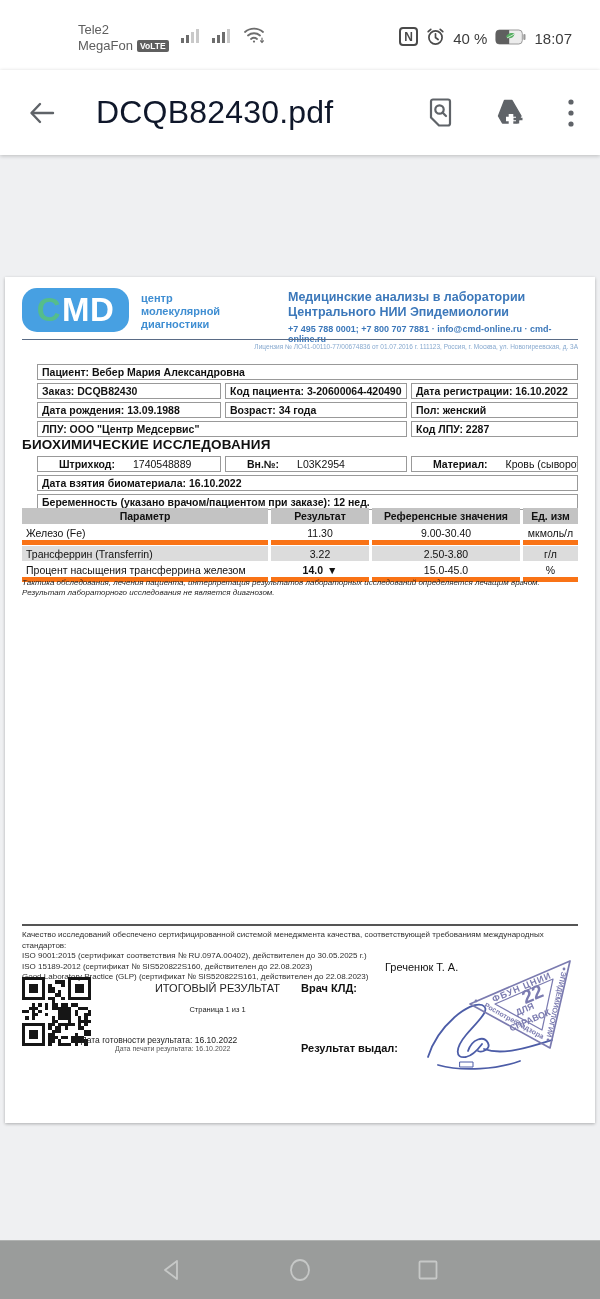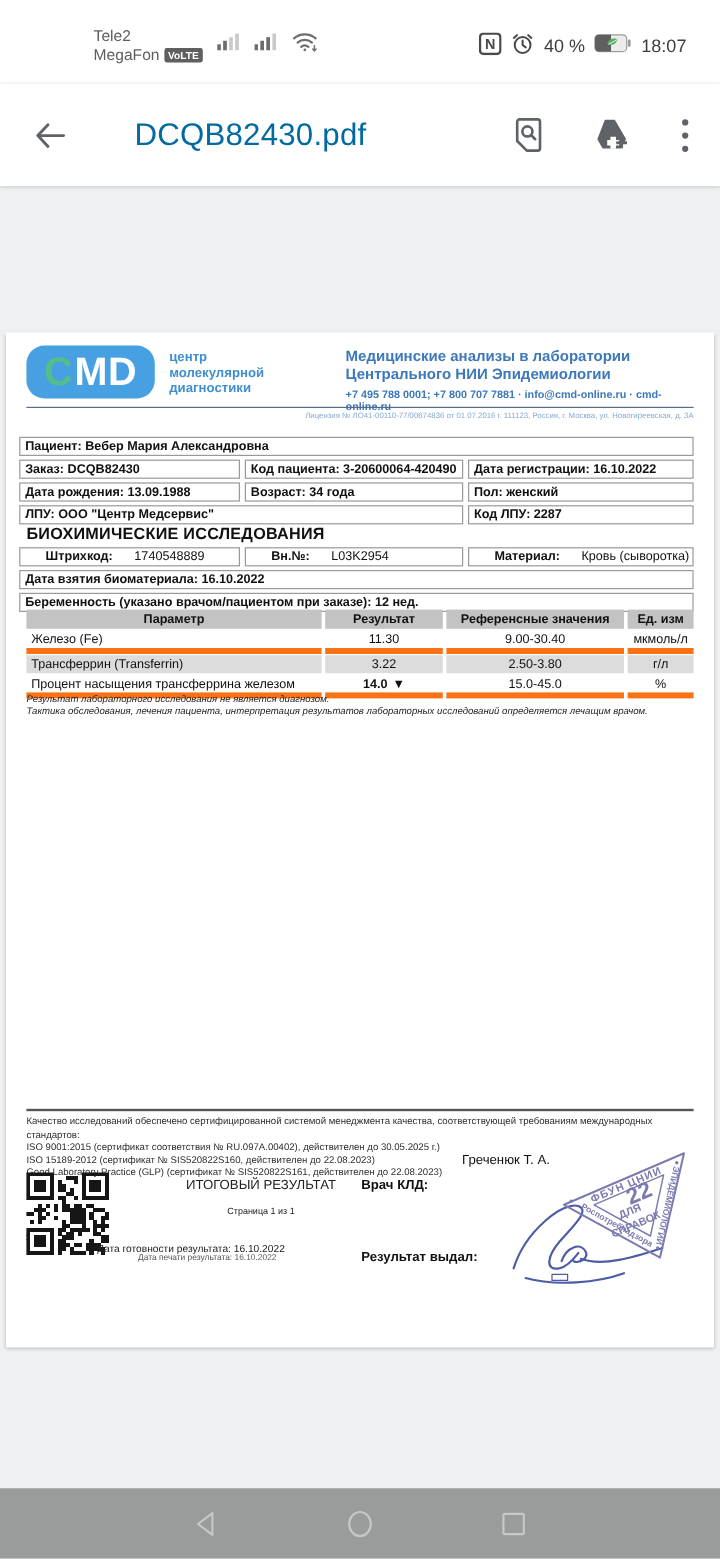--- a/index.html
+++ b/index.html
@@ -12,21 +12,21 @@
   .sb-left { display:flex; align-items:center; gap:12px; }
   .carriers { color:#5e5e5e; font-size:13px; line-height:16px; }
   .carrier-row2 { display:flex; align-items:center; gap:4px; }
   .volte { background:#5f5f5f; color:#fff; font-size:8.5px; font-weight:bold; border-radius:2px; padding:1px 3px; line-height:10px; }
   .sb-ic { margin-bottom:2px; }
   .sb-right { display:flex; align-items:center; gap:8px; color:#3d3d3d; font-size:15px; }
 
   
   .toolbar { position:absolute; top:70px; left:0; right:0; height:85px; background:#fff; z-index:3;
     display:flex; align-items:center; padding:0 25px 0 28px; box-shadow:0 1px 4px rgba(0,0,0,.22); }
-  .tb-title { font-size:26px; color:#0369a1; margin-left:56px; letter-spacing:.2px; }
+  .tb-title { font-size:32px; color:#0f172a; margin-left:40px; letter-spacing:.2px; }
   .tb-actions { display:flex; align-items:center; gap:42px; margin-left:auto; }
   .icon-btn { background:none; border:none; padding:0; cursor:pointer; display:flex; align-items:center; justify-content:center; }
 
   
   .content { position:absolute; top:155px; bottom:59px; left:0; right:0; background:#eff0f2; }
   .pdf-page { position:absolute; top:122px; left:5px; right:5px; height:846px; background:#fff;
     box-shadow:0 1px 3px rgba(0,0,0,.28); color:#111; }
 
   
   .cmd-logo { position:absolute; top:11px; left:17px; width:107px; height:44px; background:#47a0e2;
@@ -34,21 +34,21 @@
     font-weight:bold; font-size:33px; color:#fff; letter-spacing:.5px; }
   .cmd-logo .c { color:#55bd8b; margin-right:1px; }
   .logo-tagline { position:absolute; top:15px; left:136px; font-size:11px; font-weight:bold; color:#3f8ed2; line-height:13px; }
   .hdr-right { position:absolute; top:13px; left:283px; width:300px; }
   .hdr-bold { font-size:12.5px; font-weight:bold; color:#3c78ba; line-height:15px; }
   .hdr-contacts { margin-top:4px; font-size:9px; font-weight:bold; color:#3c78ba; }
   .hdr-rule { position:absolute; top:62px; left:17px; right:17px; border-top:1px solid #5a6b85; }
   .hdr-license { position:absolute; top:66px; right:17px; font-size:6.5px; color:#87a9cf; }
 
   
-  .pgrid { position:absolute; left:11px; right:17px; display:grid;
+  .pgrid { position:absolute; left:32px; right:17px; display:grid;
     grid-template-columns:184px 182px 1fr; gap:3px 4px; font-size:10.5px; }
   .pgrid .cell { border:1px solid #999; background:#fff; padding:1px 4px; white-space:nowrap; overflow:hidden; font-weight:bold; }
   .span3 { grid-column:1 / -1; } .span2 { grid-column:span 2; }
   .kv { display:flex; }
   .kv .k { font-weight:bold; margin-right:18px;padding-left:17px; }
   .kv .v { font-weight:normal; }
   .patient-grid { top:87px; }
   .bio-grid { top:179px; }
 
   .section-title { position:absolute; top:160px; left:17px; font-size:13.5px; font-weight:bold; letter-spacing:.2px; }
@@ -265,22 +265,22 @@
       <div class="c alt">2.50-3.80</div>
       <div class="c alt">г/л</div>
 
       <div class="c param">Процент насыщения трансферрина железом</div>
       <div class="c bold"><span>14.0</span><span class="flag">▼</span></div>
       <div class="c">15.0-45.0</div>
       <div class="c">%</div>
     </div>
 
     <div class="disclaimer">
+      <div>Тактика обследования, лечения пациента, интерпретация результатов лабораторных исследований определяется лечащим врачом.</div>
       <div>Результат лабораторного исследования не является диагнозом.</div>
-      <div>Тактика обследования, лечения пациента, интерпретация результатов лабораторных исследований определяется лечащим врачом.</div>
     </div>
 
     <div class="cert-rule"></div>
     <div class="cert-text">
       <div>Качество исследований обеспечено сертифицированной системой менеджмента качества, соответствующей требованиям международных стандартов:</div>
       <div>ISO 9001:2015 (сертификат соответствия № RU.097A.00402), действителен до 30.05.2025 г.)</div>
       <div>ISO 15189-2012 (сертификат № SIS520822S160, действителен до 22.08.2023)</div>
       <div>Good Laboratory Practice (GLP) (сертификат № SIS520822S161, действителен до 22.08.2023)</div>
     </div>
 

